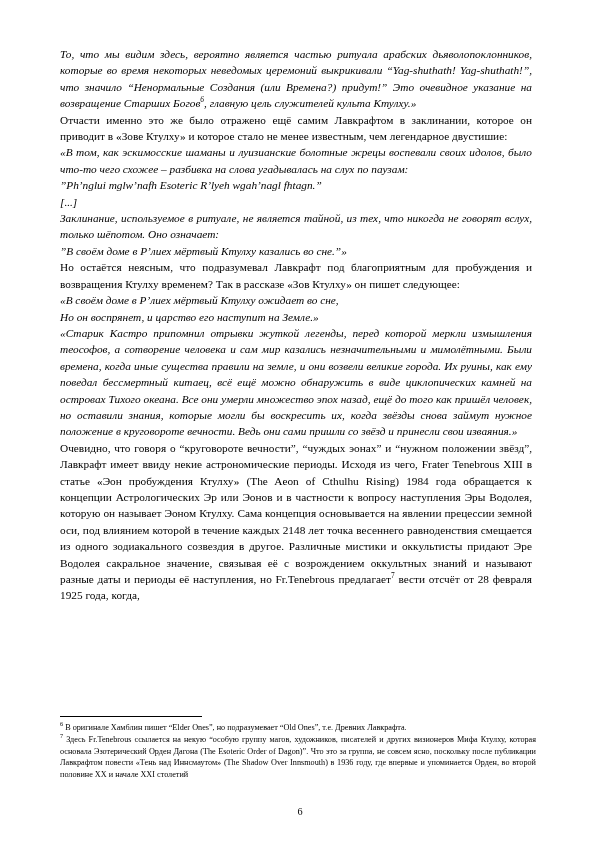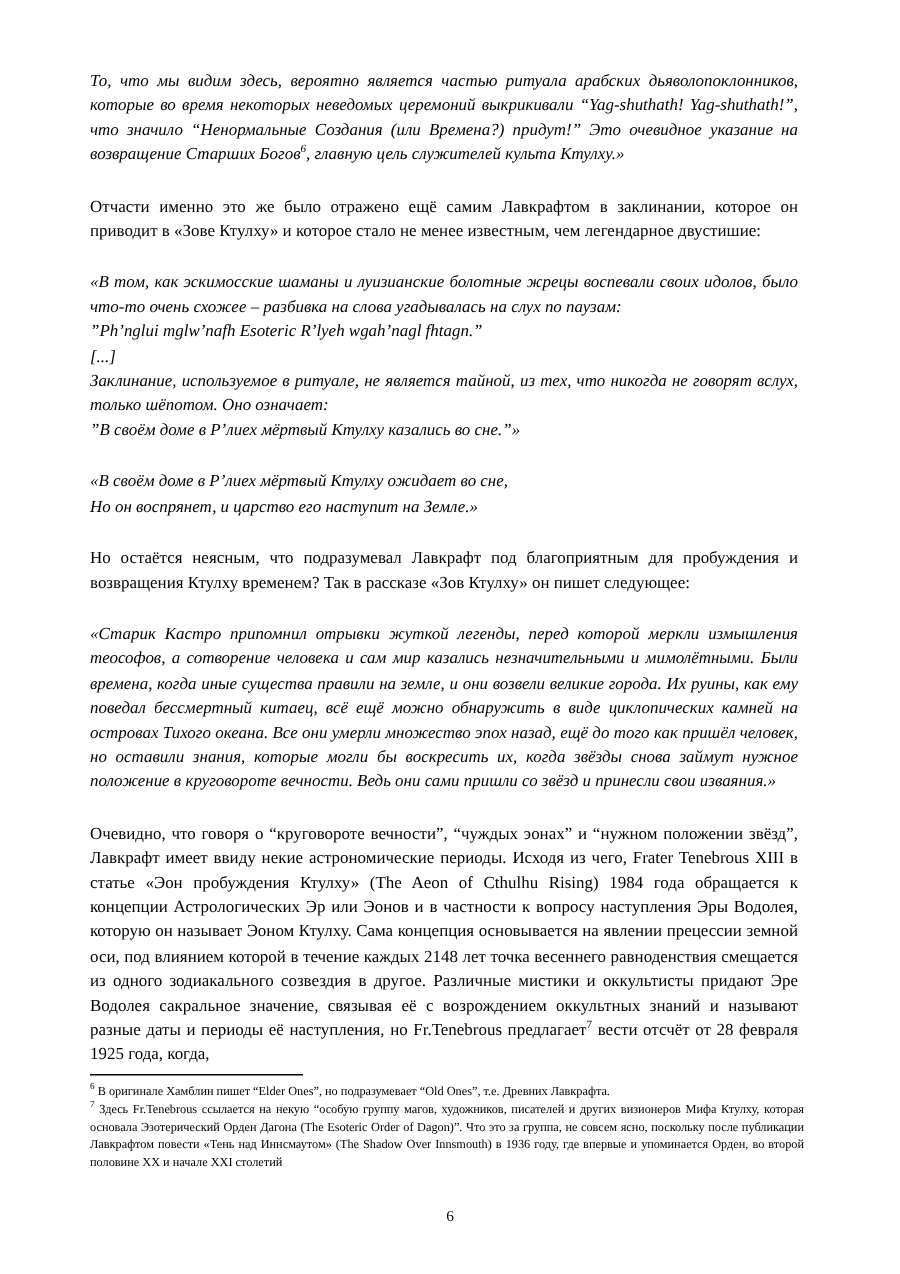--- a/index.html
+++ b/index.html
@@ -29,21 +29,21 @@
   }
   p.para {
     margin: 0 0 0 0;
     text-align: justify;
     font-size: 11.3px;
     line-height: 16.4px;
     text-indent: 0;
     hyphens: none;
   }
   p.para + p.para {
-    margin-top: 18px;
+    margin-top: 0;
   }
   .italic {
     font-style: italic;
   }
   sup.fn {
     font-size: 7.4px;
     vertical-align: super;
     line-height: 0;
   }
   .footnote-area {
@@ -89,31 +89,31 @@
 </head>
 <body>
 
 <div class="page">
   <div class="body-col">
 
     <p class="para italic"><span>То, что мы видим здесь, вероятно является частью ритуала арабских дьяволопоклонников, которые во время некоторых неведомых церемоний выкрикивали “Yag-shuthath! Yag-shuthath!”, что значило “Ненормальные Создания (или Времена?) придут!” Это очевидное указание на возвращение Старших Богов</span><sup class="fn">6</sup><span>, главную цель служителей культа Ктулху.»</span></p>
 
     <p class="para">Отчасти именно это же было отражено ещё самим Лавкрафтом в заклинании, которое он приводит в «Зове Ктулху» и которое стало не менее известным, чем легендарное двустишие:</p>
 
-    <p class="para italic blockquote-lines"><span>«В том, как эскимосские шаманы и луизианские болотные жрецы воспевали своих идолов, было что-то очень схожее – разбивка на слова угадывалась на слух по паузам:</span>
+    <p class="para italic blockquote-lines"><span>«В том, как эскимосские шаманы и луизианские болотные жрецы воспевали своих идолов, было что-то чего схожее – разбивка на слова угадывалась на слух по паузам:</span>
 <span>”Ph’nglui mglw’nafh Esoteric R’lyeh wgah’nagl fhtagn.”</span>
 <span>[...]</span>
 <span>Заклинание, используемое в ритуале, не является тайной, из тех, что никогда не говорят вслух, только шёпотом. Оно означает:</span>
 <span>”В своём доме в Р’лиех мёртвый Ктулху казались во сне.”»</span></p>
 
 
+    <p class="para">Но остаётся неясным, что подразумевал Лавкрафт под благоприятным для пробуждения и возвращения Ктулху временем? Так в рассказе «Зов Ктулху» он пишет следующее:</p>
+
     <p class="para italic blockquote-lines"><span>«В своём доме в Р’лиех мёртвый Ктулху ожидает во сне,</span>
 <span>Но он воспрянет, и царство его наступит на Земле.»</span></p>
-
-    <p class="para">Но остаётся неясным, что подразумевал Лавкрафт под благоприятным для пробуждения и возвращения Ктулху временем? Так в рассказе «Зов Ктулху» он пишет следующее:</p>
 
     <p class="para italic">«Старик Кастро припомнил отрывки жуткой легенды, перед которой меркли измышления теософов, а сотворение человека и сам мир казались незначительными и мимолётными. Были времена, когда иные существа правили на земле, и они возвели великие города. Их руины, как ему поведал бессмертный китаец, всё ещё можно обнаружить в виде циклопических камней на островах Тихого океана. Все они умерли множество эпох назад, ещё до того как пришёл человек, но оставили знания, которые могли бы воскресить их, когда звёзды снова займут нужное положение в круговороте вечности. Ведь они сами пришли со звёзд и принесли свои изваяния.»</p>
 
     <p class="para"><span>Очевидно, что говоря о “круговороте вечности”, “чуждых эонах” и “нужном положении звёзд”, Лавкрафт имеет ввиду некие астрономические периоды. Исходя из чего, Frater Tenebrous XIII в статье «Эон пробуждения Ктулху» (The Aeon of Cthulhu Rising) 1984 года обращается к концепции Астрологических Эр или Эонов и в частности к вопросу наступления Эры Водолея, которую он называет Эоном Ктулху. Сама концепция основывается на явлении прецессии земной оси, под влиянием которой в течение каждых 2148 лет точка весеннего равноденствия смещается из одного зодиакального созвездия в другое. Различные мистики и оккультисты придают Эре Водолея сакральное значение, связывая её с возрождением оккультных знаний и называют разные даты и периоды её наступления, но Fr.Tenebrous предлагает</span><sup class="fn">7</sup><span> вести отсчёт от 28 февраля 1925 года, когда,</span></p>
 
   </div>
 
   <div class="footnote-area">
     <div class="fn-rule"></div>
     <p class="fn-item"><span class="fn-marker">6</span> <span>В оригинале Хамблин пишет “Elder Ones”, но подразумевает “Old Ones”, т.е. Древних Лавкрафта.</span></p>

